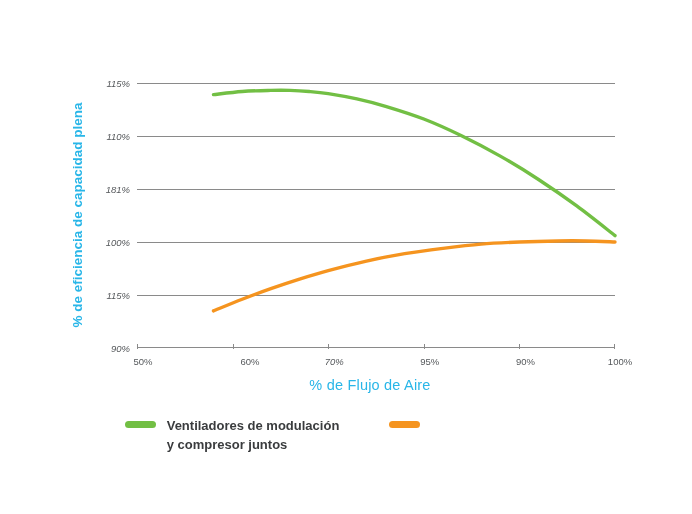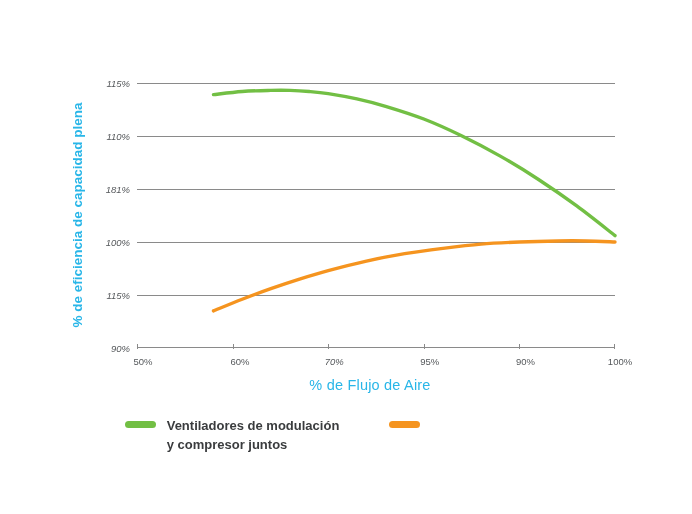--- a/index.html
+++ b/index.html
@@ -171,21 +171,21 @@
     <span class="y-tick-label" style="position:absolute; top:265px; right:100%;">90%</span>
 
     <div class="x-tick" style="left:0px;"></div>
     <div class="x-tick" style="left:95.6px;"></div>
     <div class="x-tick" style="left:191.2px;"></div>
     <div class="x-tick" style="left:286.8px;"></div>
     <div class="x-tick" style="left:382.4px;"></div>
     <div class="x-tick" style="left:477px;"></div>
 
     <span class="x-tick-label" style="left:0px;">50%</span>
-    <span class="x-tick-label" style="left:97px;">60%</span>
+    <span class="x-tick-label" style="left:107px;">60%</span>
     <span class="x-tick-label" style="left:191.2px;font-style:italic;">70%</span>
     <span class="x-tick-label" style="left:286.8px;">95%</span>
     <span class="x-tick-label" style="left:382.4px;">90%</span>
     <span class="x-tick-label" style="left:477px;">100%</span>
 
     <svg class="series-svg" viewBox="0 0 478 265" preserveAspectRatio="none">
       <path id="series-0-path" fill="none" stroke-width="3.4" stroke-linecap="round" stroke-linejoin="round" d="M 76.48 11.66 C 81.26 11.13, 95.60 9.19, 105.16 8.48 C 114.72 7.77, 125.87 7.60, 133.84 7.42 C 141.81 7.24, 146.59 7.24, 152.96 7.42 C 159.33 7.60, 165.71 7.95, 172.08 8.48 C 178.45 9.01, 183.23 9.36, 191.20 10.60 C 199.17 11.84, 210.32 13.78, 219.88 15.90 C 229.44 18.02, 237.41 19.96, 248.56 23.32 C 259.71 26.68, 274.05 31.09, 286.80 36.04 C 299.55 40.99, 312.29 46.82, 325.04 53.00 C 337.79 59.18, 350.53 65.90, 363.28 73.14 C 376.03 80.38, 388.77 88.16, 401.52 96.46 C 414.27 104.76, 427.01 113.60, 439.76 122.96 C 452.51 132.32, 471.63 147.69, 478.00 152.64" stroke="#72bf44"></path>
       <path id="series-1-path" fill="none" stroke-width="3.4" stroke-linecap="round" stroke-linejoin="round" d="M 76.48 227.90 C 81.26 225.96, 95.60 219.95, 105.16 216.24 C 114.72 212.53, 124.28 209.00, 133.84 205.64 C 143.40 202.28, 152.96 199.10, 162.52 196.10 C 172.08 193.10, 180.05 190.62, 191.20 187.62 C 202.35 184.62, 216.69 180.91, 229.44 178.08 C 242.19 175.25, 254.93 172.78, 267.68 170.66 C 280.43 168.54, 293.17 166.95, 305.92 165.36 C 318.67 163.77, 331.41 162.18, 344.16 161.12 C 356.91 160.06, 369.65 159.53, 382.40 159.00 C 395.15 158.47, 409.49 158.12, 420.64 157.94 C 431.79 157.76, 439.76 157.76, 449.32 157.94 C 458.88 158.12, 473.22 158.82, 478.00 159.00" stroke="#f5941f"></path>
     </svg>
   </div>

